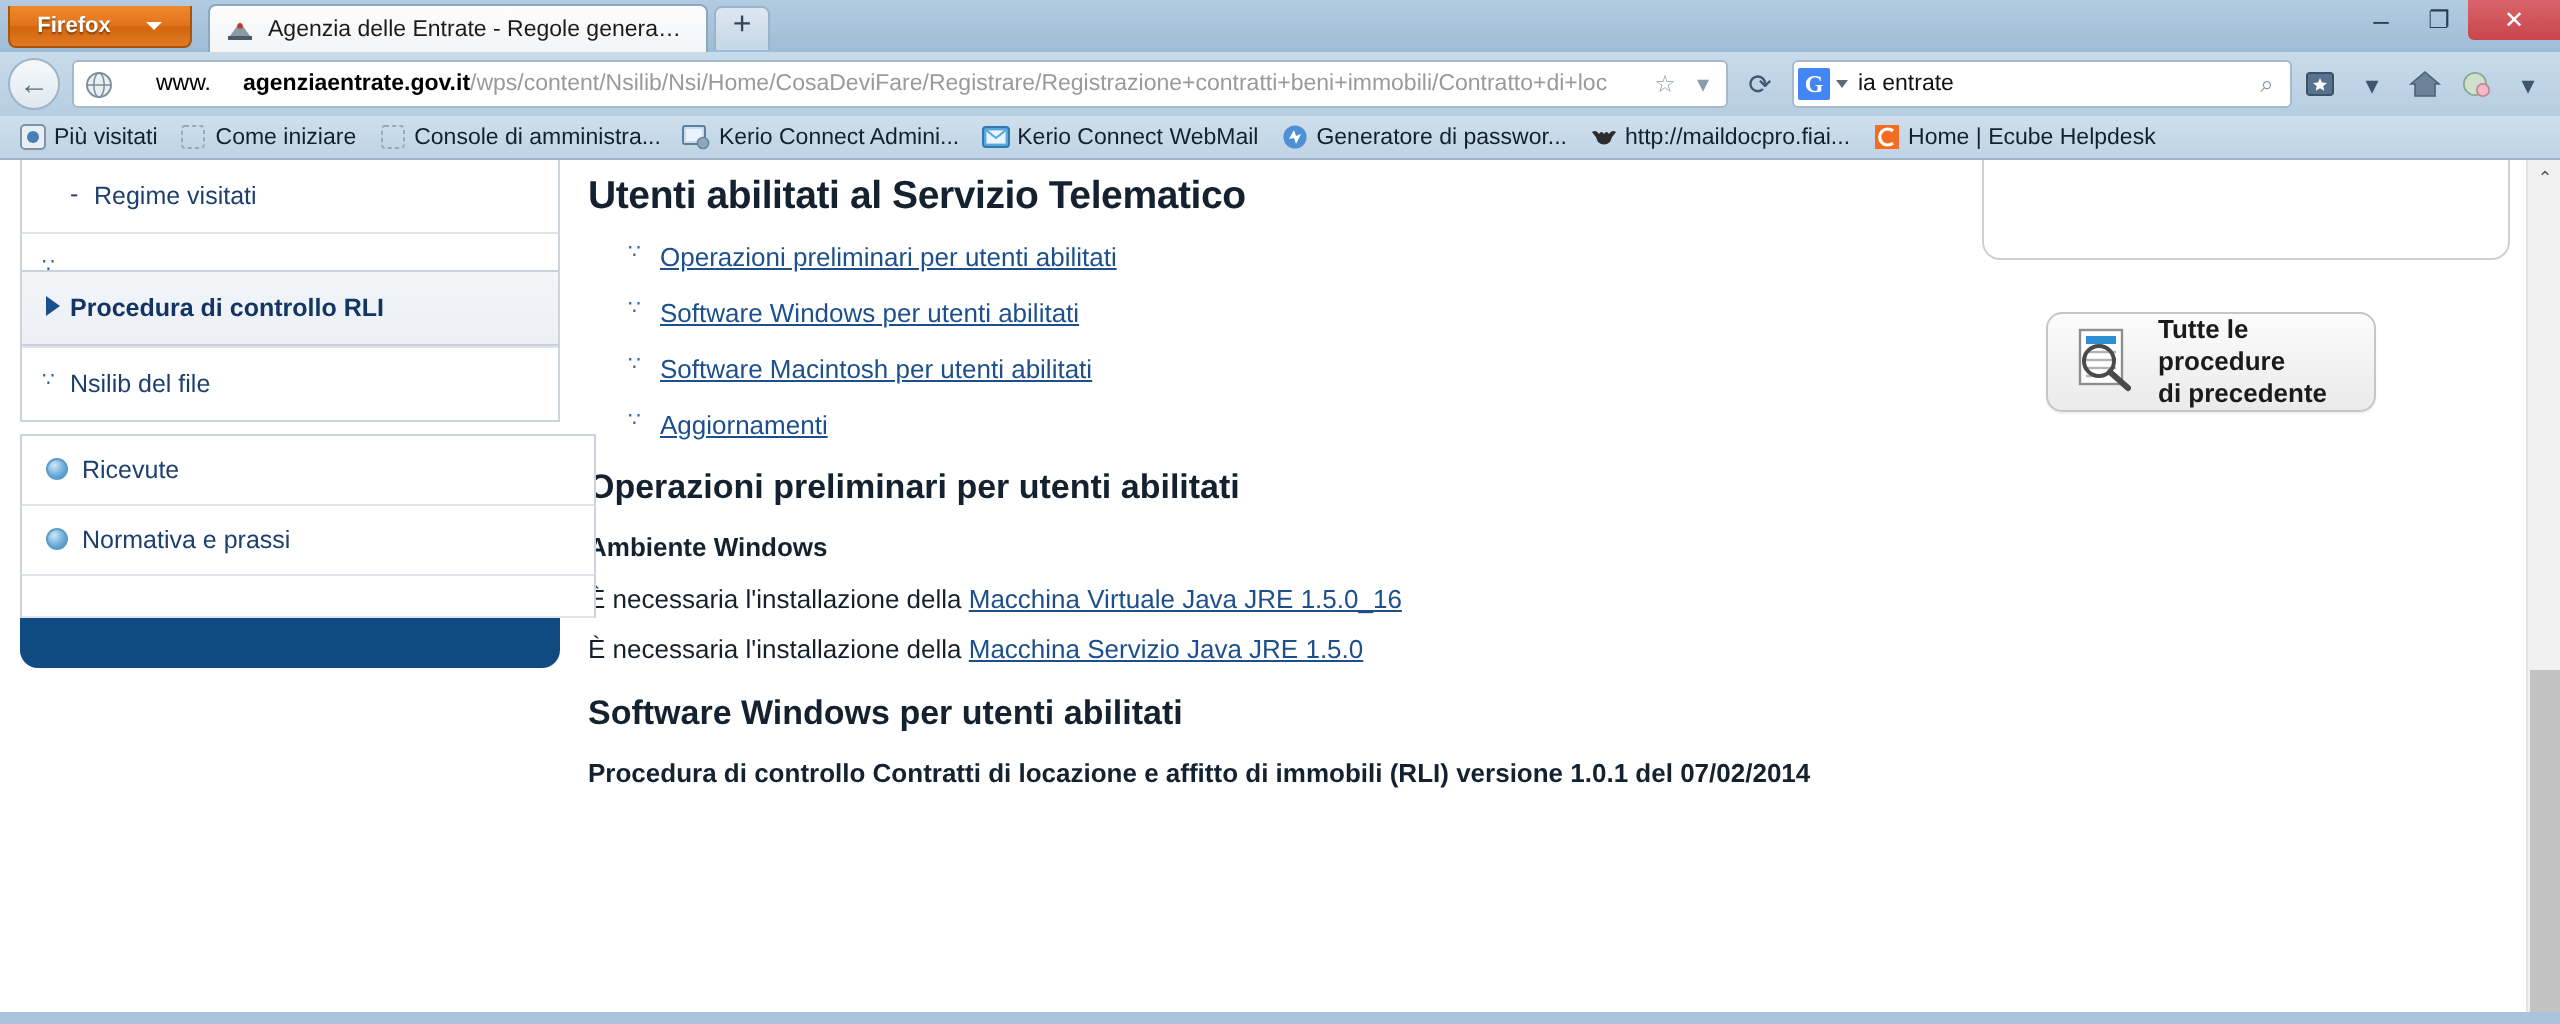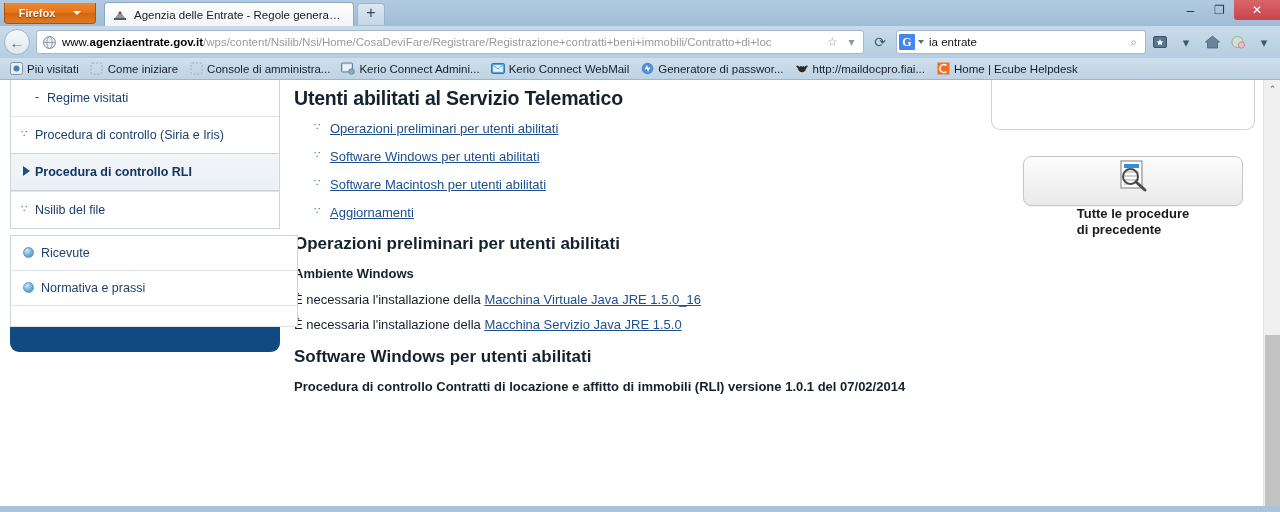--- a/index.html
+++ b/index.html
@@ -122,21 +122,21 @@
   #urlbar .globe {
     width: 17px; height: 17px; flex: 0 0 17px;
     margin-right: 4px;
     display: flex; align-items: center; justify-content: center;
   }
   #urltext {
     flex: 1 1 auto; font-size: 11.5px;
     white-space: nowrap; overflow: hidden;
     color: #9a9a9a;
   }
-  #urltext .host { color: #000; }
+  #urltext .host { color: #000; margin-left: 16px; }
   #urltext .host b { font-weight: bold; }
   .ubtn {
     width: 19px; height: 20px; flex: 0 0 19px;
     display: flex; align-items: center; justify-content: center;
     color: #8a9aa8; font-size: 12px; cursor: pointer;
   }
   #reloadbtn {
     width: 24px; height: 24px;
     display: flex; align-items: center; justify-content: center;
     color: #3f5a72; font-size: 14px; cursor: pointer;
@@ -342,29 +342,28 @@
     border: 1px solid #d0d0d0;
     border-top: none;
     border-radius: 0 0 9px 9px;
     background: #fff;
     position: relative;
     overflow: hidden;
   }
   #proc-button {
     margin-top: 26px;
     margin-left: 32px;
-    width: 220px; height: 50px;
+    width: 165px; height: 50px;
     border: 1px solid #c6c6c6;
     border-radius: 8px;
     background: linear-gradient(to bottom, #fcfcfc 0%, #eaeaea 100%);
     display: flex; align-items: center; gap: 9px;
     padding: 0 10px;
     cursor: pointer;
     box-shadow: 0 1px 1px rgba(0,0,0,.06);
-    flex-direction: column;
   }
   #proc-button .plabel {
     font-size: 13px; font-weight: bold; color: #1a1a1a;
     line-height: 16px;
   }
 
   
   #vscroll {
     position: absolute;
     right: 0; top: 0; bottom: 0;
@@ -543,21 +542,20 @@
 
       <div id="leftcol">
 
         <div id="nav-panel">
           <div class="nav-item subline">
             <span class="dash">-</span>
             <span>Regime visitati</span>
           </div>
           <div class="nav-item">
             <span class="bullet">∵</span>
-            <span>Procedura di controllo (Siria e Iris)</span>
           </div>
           <div class="nav-item active">
             <span class="arrow"></span>
             <span>Procedura di controllo RLI</span>
           </div>
           <div class="nav-item">
             <span class="bullet">∵</span>
             <span>Nsilib del file</span>
           </div>
         </div>

